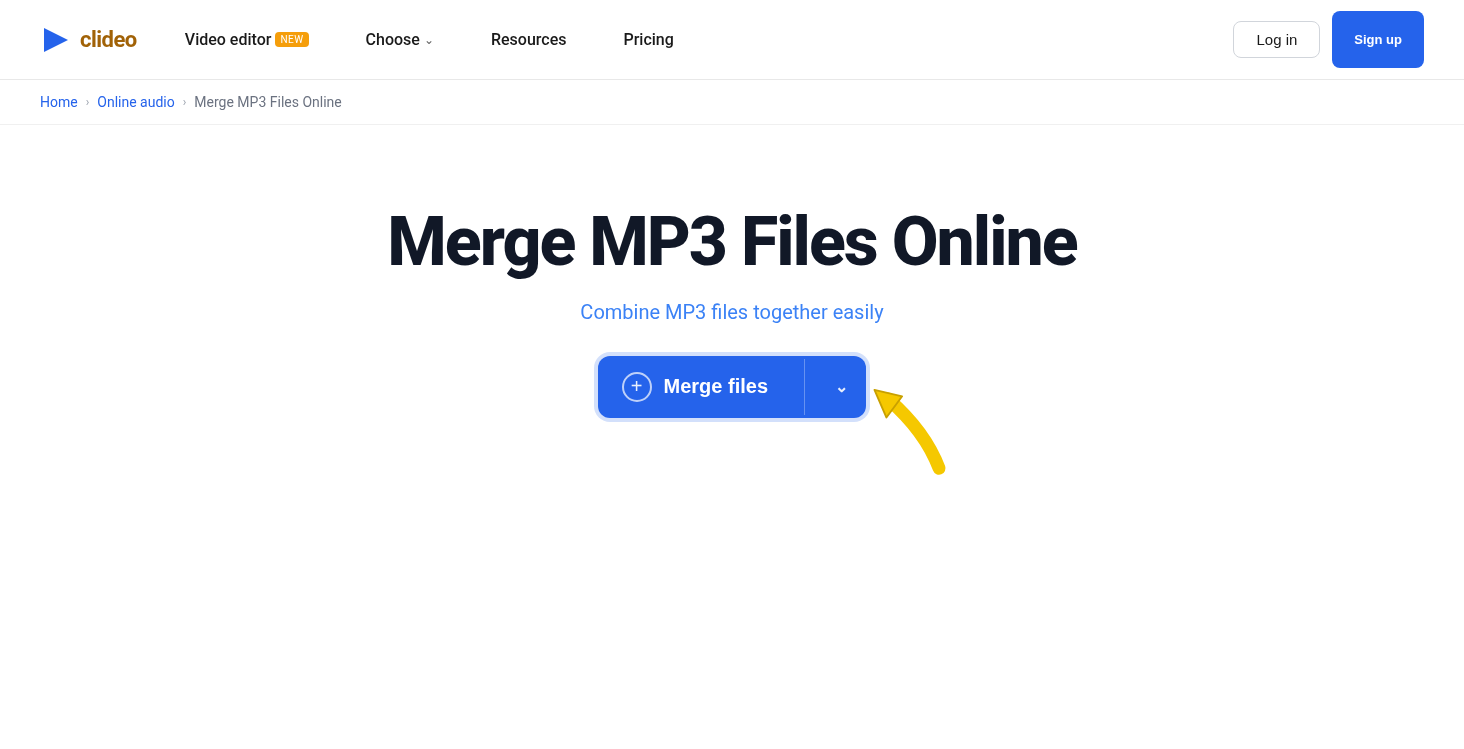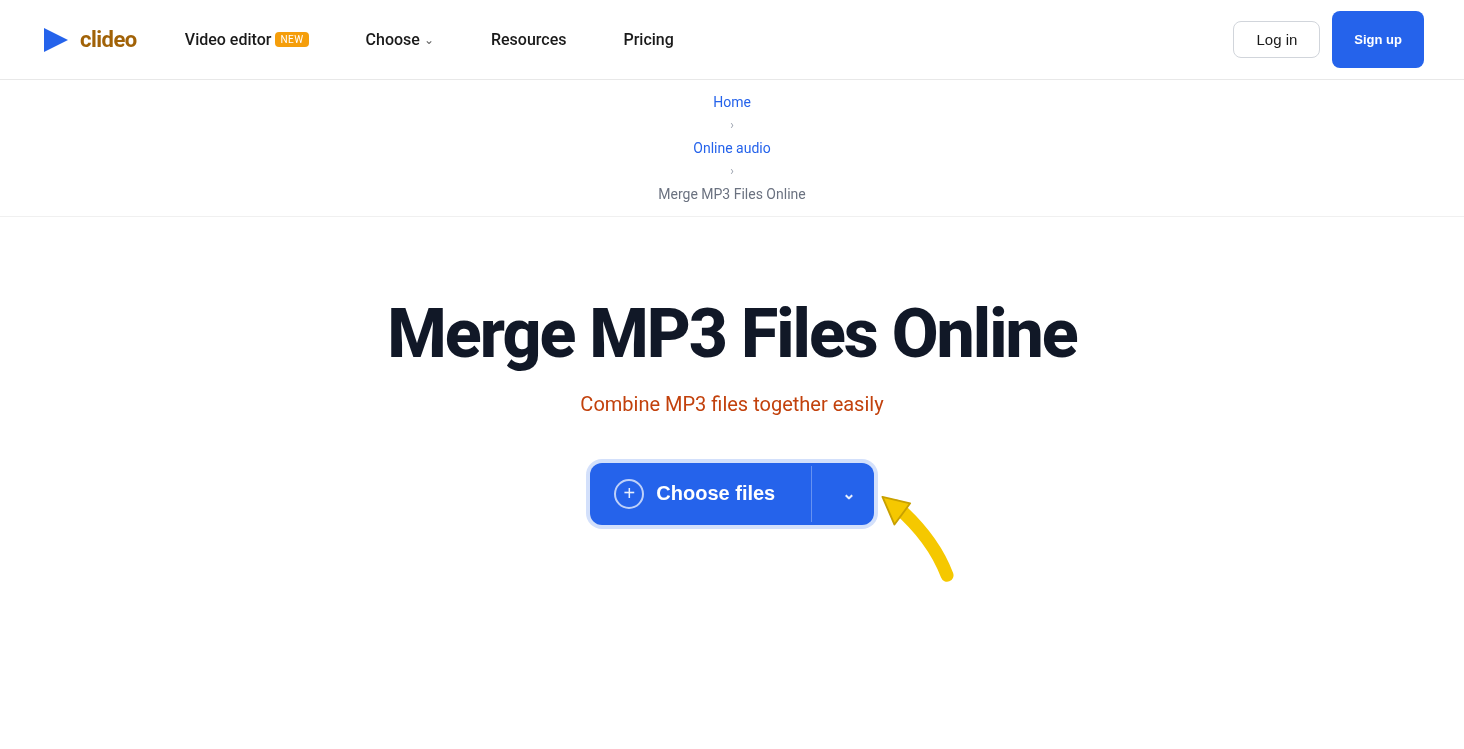--- a/index.html
+++ b/index.html
@@ -108,21 +108,20 @@
     }
 
     
     .breadcrumb {
       display: flex;
       align-items: center;
       gap: 8px;
       padding: 14px 40px;
       font-size: 14px;
       border-bottom: 1px solid #f0f0f0;
-      flex-direction: column;
     }
 
     .breadcrumb-item {
       color: #2563eb;
       cursor: pointer;
       text-decoration: none;
     }
 
     .breadcrumb-item.current {
       color: #6b7280;
@@ -150,23 +149,23 @@
       font-weight: 800;
       color: #111827;
       text-align: center;
       line-height: 1.1;
       letter-spacing: -2px;
       margin-bottom: 20px;
     }
 
     .page-subtitle {
       font-size: 20px;
-      color: #c2410c;
+      color: #3b82f6;
       text-align: center;
-      margin-bottom: 47px;
+      margin-bottom: 32px;
       font-weight: 400;
     }
 
     
     .choose-files-container {
       display: flex;
       align-items: center;
       position: relative;
     }
 
@@ -284,21 +283,21 @@
 <main>
   <h1 class="page-title">Merge MP3 Files Online</h1>
   <p class="page-subtitle">Combine MP3 files together easily</p>
 
   <div class="choose-files-container">
     <button class="btn-choose-files">
       <div class="btn-main-part">
         <div class="btn-plus-icon">
           <span>+</span>
         </div>
-        <span>Choose files</span>
+        <span>Merge files</span>
       </div>
       <div class="btn-divider"></div>
       <div class="btn-dropdown-part">
         <span class="btn-chevron-down">⌄</span>
       </div>
     </button>
 
     <div class="arrow-container">
       <svg class="arrow-svg" viewBox="0 0 120 130" xmlns="http://www.w3.org/2000/svg">
 

